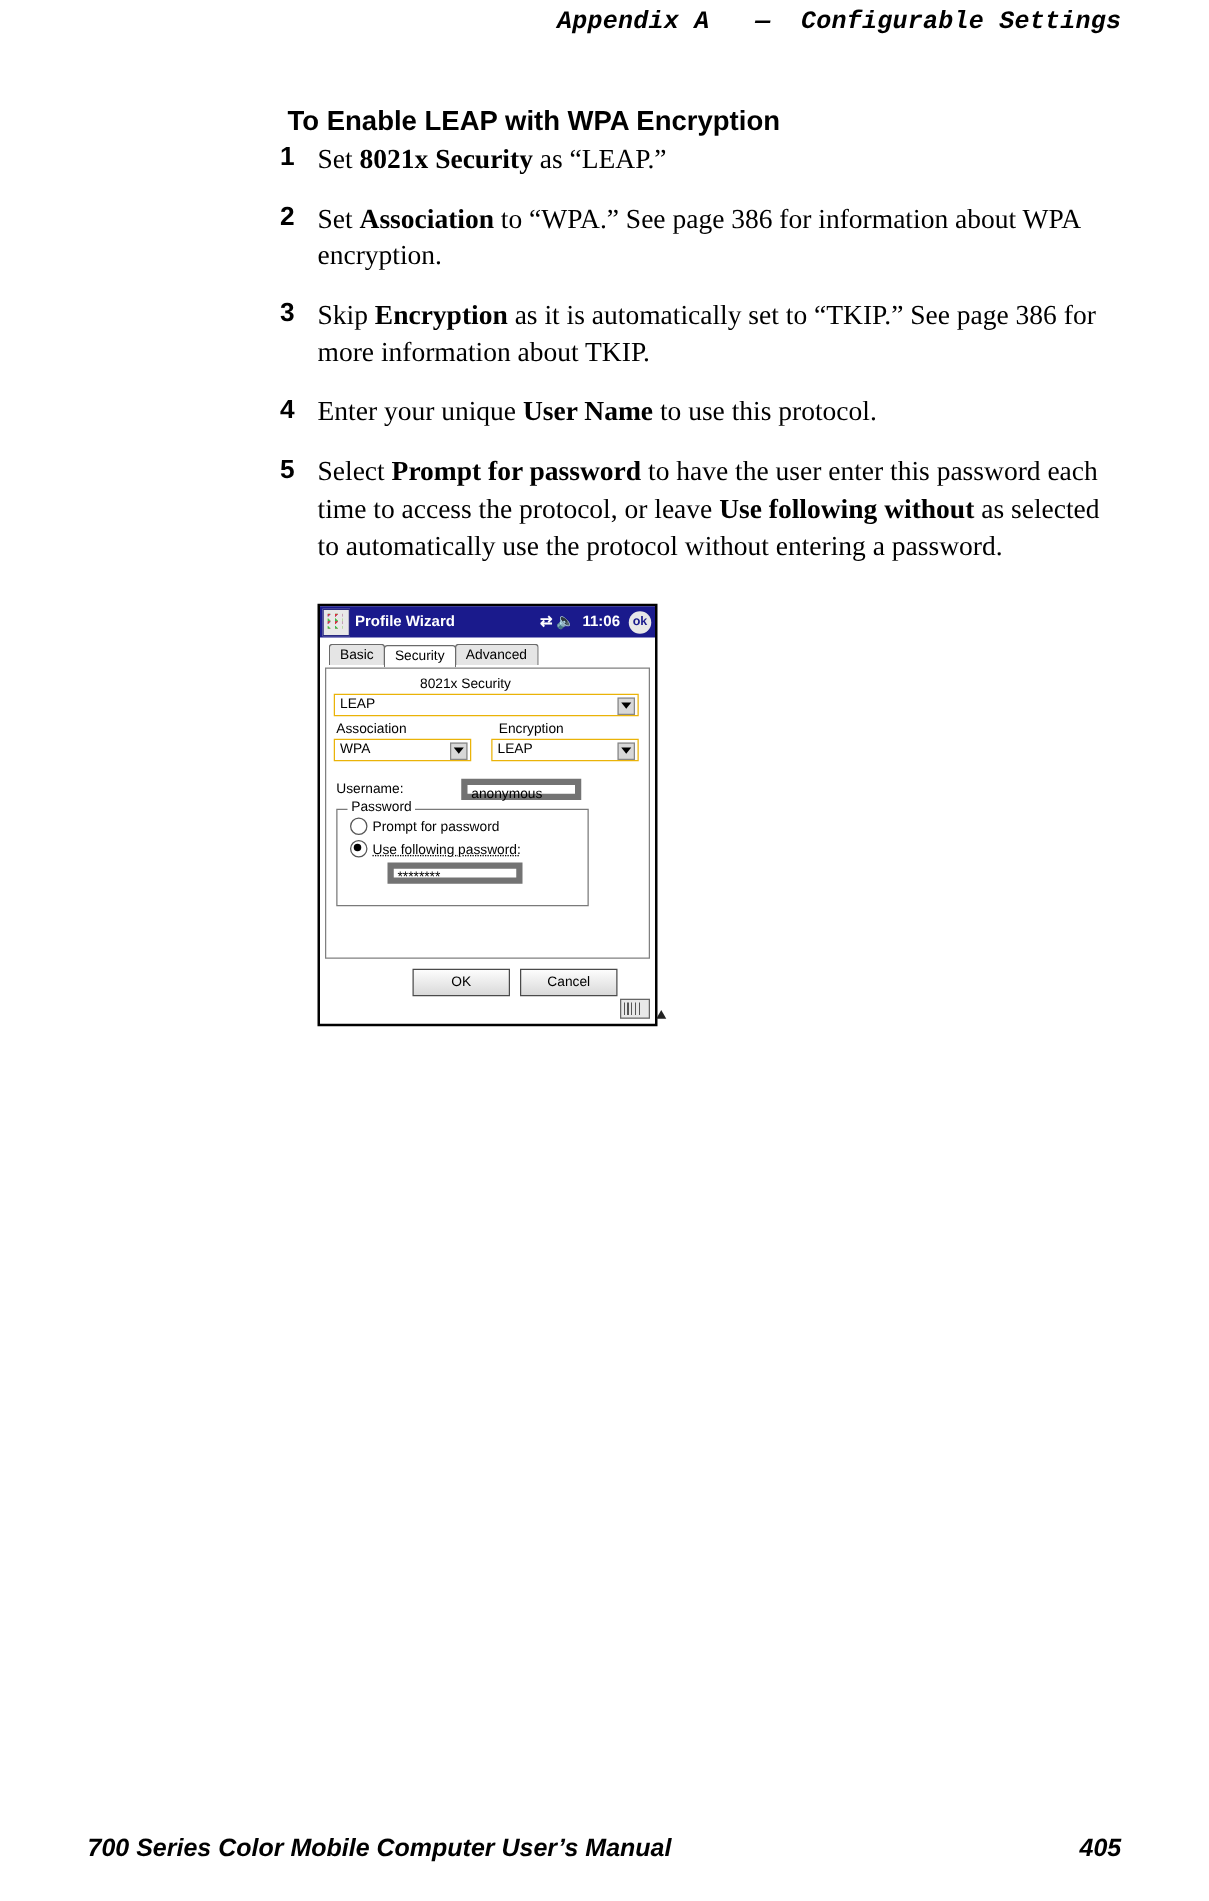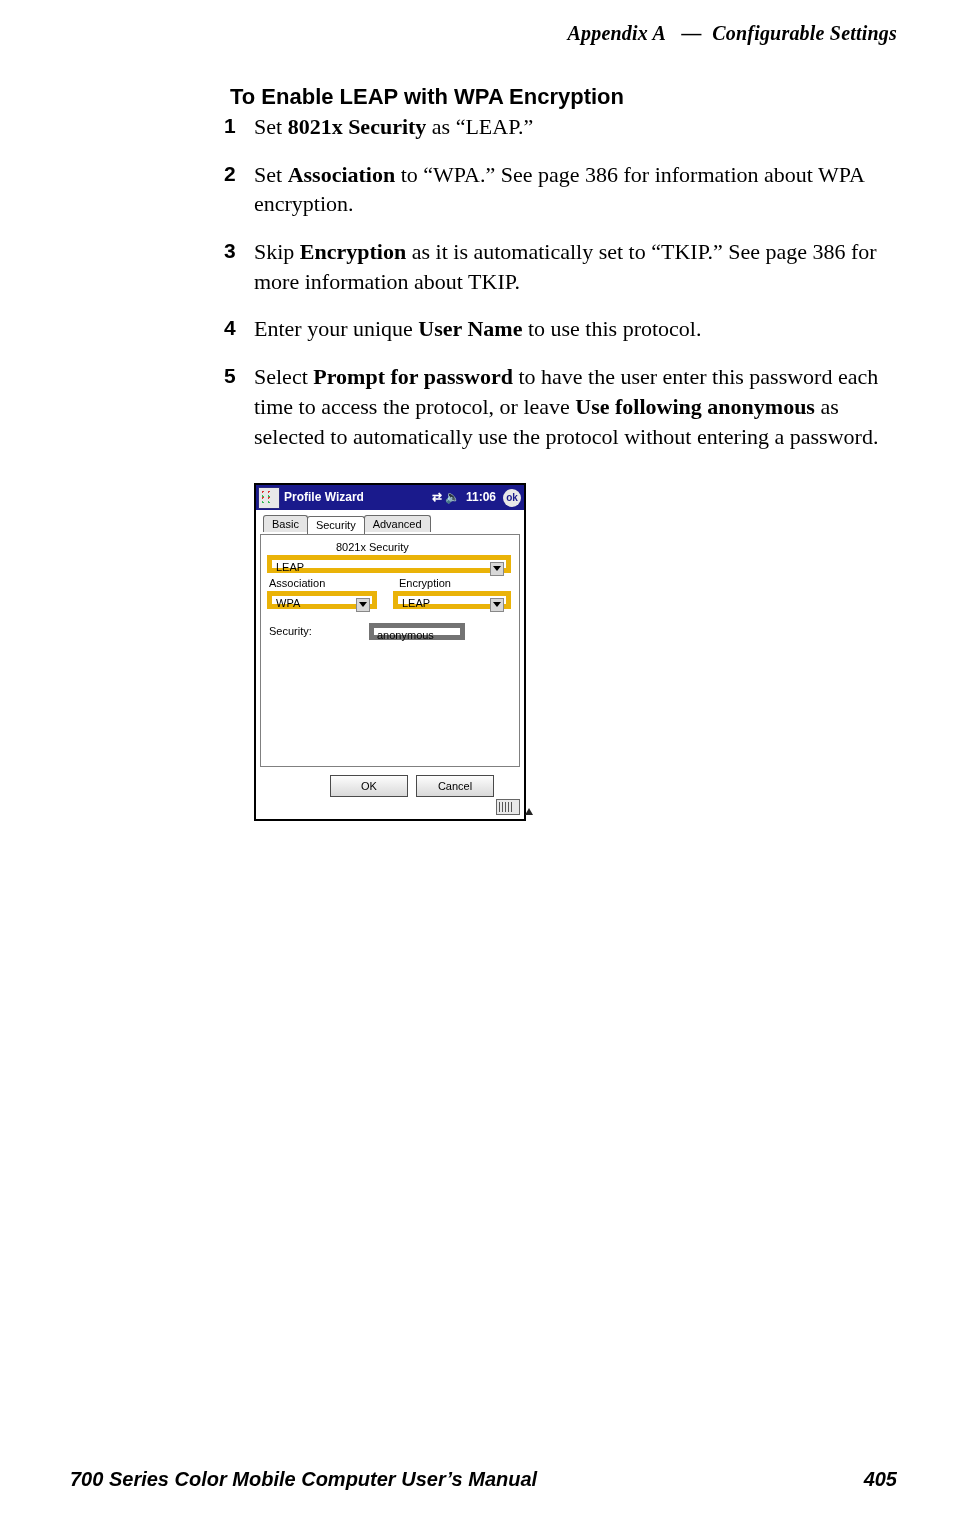--- a/index.html
+++ b/index.html
@@ -1,17 +1,17 @@
 <!DOCTYPE html>
 <html><head>
 <meta charset="utf-8">
 <style>
   html,body{margin:0;padding:0;background:#fff;font-family:"Times New Roman",Times,serif;color:#000}
   .page{width:967px;height:1521px;position:relative;margin:0 auto;box-sizing:border-box}
-  .header{position:absolute;top:22px;right:70px;font-family:Liberation Serif, serif;font-weight:700;font-style:italic;font-size:20px;letter-spacing:.2px}
+  .header{position:absolute;top:6px;right:70px;font-family:Liberation Mono, monospace;font-weight:700;font-style:italic;font-size:20px;letter-spacing:.2px}
   .body{position:absolute;top:80px;left:230px;right:72px}
   .section-title{font-family:"Arial Narrow","Helvetica Neue",Arial,sans-serif;font-weight:800;font-size:22px;margin:4px 0 2px 0}
   ol.steps{list-style:none;padding:0;margin:0}
   ol.steps>li{position:relative;padding:0 0 18px 24px;font-size:22px;line-height:1.35}
   ol.steps>li .num{position:absolute;left:-6px;top:0;font-family:"Arial Narrow","Helvetica Neue",Arial,sans-serif;font-weight:800;font-size:21px}
   .b{font-weight:700}
   .shot{position:relative;margin:14px 0 0 24px;width:272px;height:338px;border:2px solid #000;background:#fff;box-sizing:border-box}
   .tb{position:absolute;top:0;left:0;right:0;height:25px;background:#1a1a8c;color:#fff;font-family:Tahoma,Arial,sans-serif;font-size:12px}
   .tb .flag{position:absolute;left:2px;top:2px;width:20px;height:20px;background:#e8e8e8;border:1px solid #2a2a80}
   .tb .flag:before{content:"";position:absolute;left:3px;top:3px;width:12px;height:12px;background:
@@ -22,21 +22,21 @@
   .tb .title{position:absolute;left:28px;top:5px;font-weight:700}
   .tb .sig{position:absolute;right:82px;top:5px;font-weight:700}
   .tb .spk{position:absolute;right:64px;top:5px}
   .tb .time{position:absolute;right:28px;top:5px;font-weight:700}
   .tb .ok{position:absolute;right:3px;top:4px;width:18px;height:18px;border-radius:50%;background:#e8e8e8;color:#1a1a8c;font-family:Arial,sans-serif;font-weight:700;font-size:10px;text-align:center;line-height:18px}
   .tabs{position:absolute;top:30px;left:7px;font-family:Tahoma,Arial,sans-serif;font-size:11px}
   .tabs span{display:inline-block;border:1px solid #6a6a6a;border-bottom:none;padding:2px 8px;margin-right:-1px;background:#e5e5e5;border-top-left-radius:3px;border-top-right-radius:3px;position:relative}
   .tabs span.active{background:#fff;font-weight:400;top:1px;padding-bottom:3px}
   .panel{position:absolute;top:49px;left:4px;right:4px;bottom:52px;border:1px solid #808080;background:#fff}
   .lbl{position:absolute;font-family:Tahoma,Arial,sans-serif;font-size:11px;color:#000}
-  .field{position:absolute;height:18px;border:5px solid #eab308;background:#fff;font-family:Tahoma,Arial,sans-serif;font-size:11px;padding:1px 16px 0 4px;box-sizing:border-box}
+  .field{position:absolute;height:18px;border:1px solid #eab308;background:#fff;font-family:Tahoma,Arial,sans-serif;font-size:11px;padding:1px 16px 0 4px;box-sizing:border-box}
   .field .arr{position:absolute;right:2px;top:2px;width:12px;height:12px;background:#d8d8d8;border:1px solid #888}
   .field .arr:after{content:"";position:absolute;left:2px;top:3px;border-left:4px solid transparent;border-right:4px solid transparent;border-top:5px solid #000}
   .txt{position:absolute;height:17px;border:5px solid #737373;background:#fff;font-family:Tahoma,Arial,sans-serif;font-size:11px;padding:1px 3px 0 3px;box-sizing:border-box}
   .groupbox{position:absolute;border:1px solid #7a7a7a}
   .grouplegend{position:absolute;top:-8px;left:8px;background:#fff;padding:0 3px;font-family:Tahoma,Arial,sans-serif;font-size:11px}
   .radio{position:absolute;font-family:Tahoma,Arial,sans-serif;font-size:11px}
   .radio .dot{display:inline-block;width:12px;height:12px;border:1px solid #555;border-radius:50%;vertical-align:-3px;margin-right:4px;position:relative;background:#fff}
   .radio .dot.on:after{content:"";position:absolute;left:2px;top:2px;width:6px;height:6px;border-radius:50%;background:#000}
   .btn{position:absolute;height:22px;border:1px solid #4a4a4a;background:linear-gradient(#fdfdfd,#d9d9d9);font-family:Tahoma,Arial,sans-serif;font-size:11px;text-align:center;line-height:20px;box-sizing:border-box}
   .sip{position:absolute;right:4px;bottom:4px;width:22px;height:14px;border:1px solid #666;background:#e8e8e8}
@@ -68,21 +68,21 @@
       <li>
         <span class="num">3</span>
         <span>Skip </span><span class="b">Encryption</span><span> as it is automatically set to “TKIP.” See page 386 for more information about TKIP.</span>
       </li>
       <li>
         <span class="num">4</span>
         <span>Enter your unique </span><span class="b">User Name</span><span> to use this protocol.</span>
       </li>
       <li>
         <span class="num">5</span>
-        <span>Select </span><span class="b">Prompt for password</span><span> to have the user enter this password each time to access the protocol, or leave </span><span class="b">Use following anonymous</span><span> as selected to automatically use the protocol without entering a password.</span>
+        <span>Select </span><span class="b">Prompt for password</span><span> to have the user enter this password each time to access the protocol, or leave </span><span class="b">Use following without</span><span> as selected to automatically use the protocol without entering a password.</span>
       </li>
     </ol>
 
     <div class="shot">
       <div class="tb">
         <div class="flag"></div>
         <div class="title">Profile Wizard</div>
         <div class="sig">⇄</div>
         <div class="spk">🔈</div>
         <div class="time">11:06</div>
@@ -105,25 +105,37 @@
           <span>WPA</span>
           <span class="arr"></span>
         </div>
 
         <div class="lbl" style="left:138px;top:42px">Encryption</div>
         <div class="field" style="left:132px;top:56px;width:118px">
           <span>LEAP</span>
           <span class="arr"></span>
         </div>
 
-        <div class="lbl" style="left:8px;top:90px">Security:</div>
+        <div class="lbl" style="left:8px;top:90px">Username:</div>
         <div class="txt" style="left:108px;top:88px;width:96px">
           <span>anonymous</span>
         </div>
 
+        <div class="groupbox" style="left:8px;top:112px;width:200px;height:76px">
+          <div class="grouplegend">Password</div>
+          <div class="radio" style="left:10px;top:6px">
+            <span class="dot"></span><span>Prompt for password</span>
+          </div>
+          <div class="radio" style="left:10px;top:24px">
+            <span class="dot on"></span><span class="dotted">Use following password:</span>
+          </div>
+          <div class="txt" style="left:40px;top:42px;width:108px">
+            <span>********</span>
+          </div>
+        </div>
       </div>
 
       <div class="btn" style="left:74px;bottom:22px;width:78px">OK</div>
       <div class="btn" style="left:160px;bottom:22px;width:78px">Cancel</div>
 
       <div class="sip">
           <span class="up"></span>
         </div>
     </div>
   </div>

